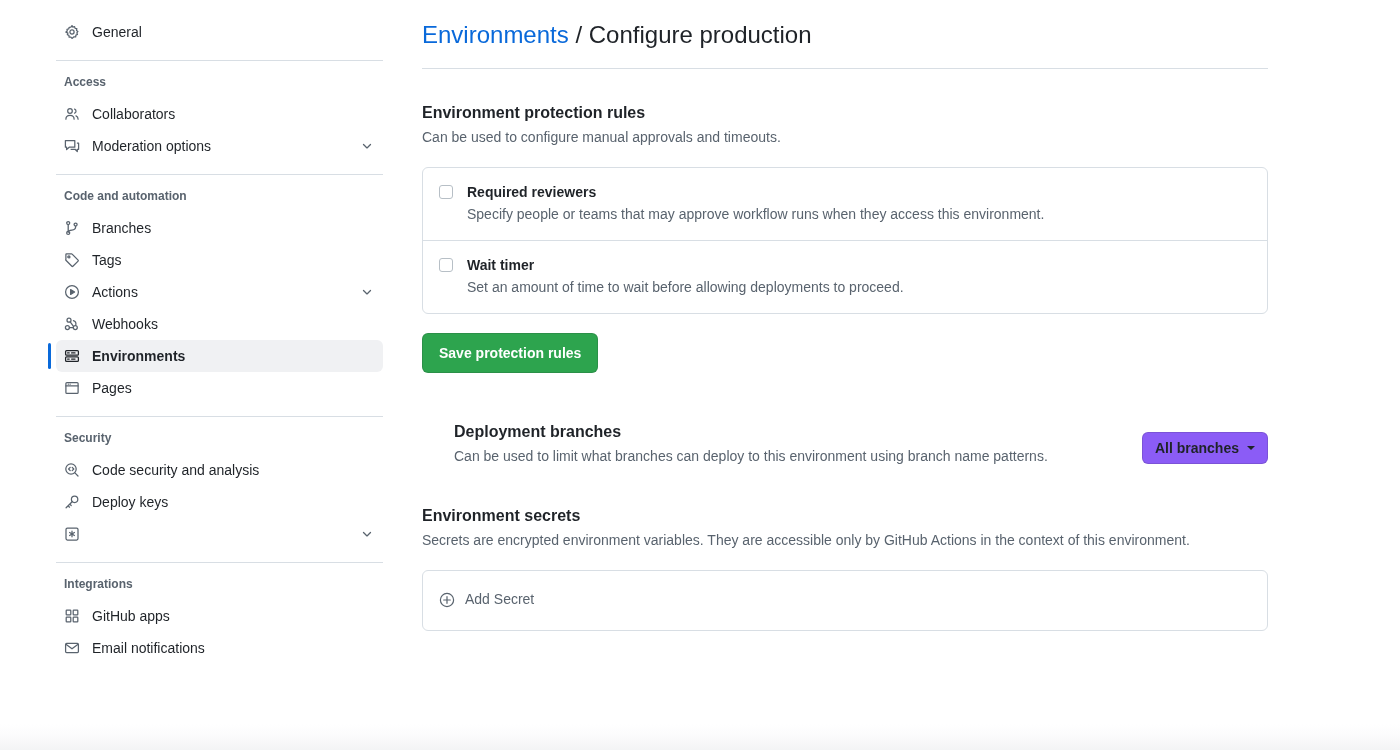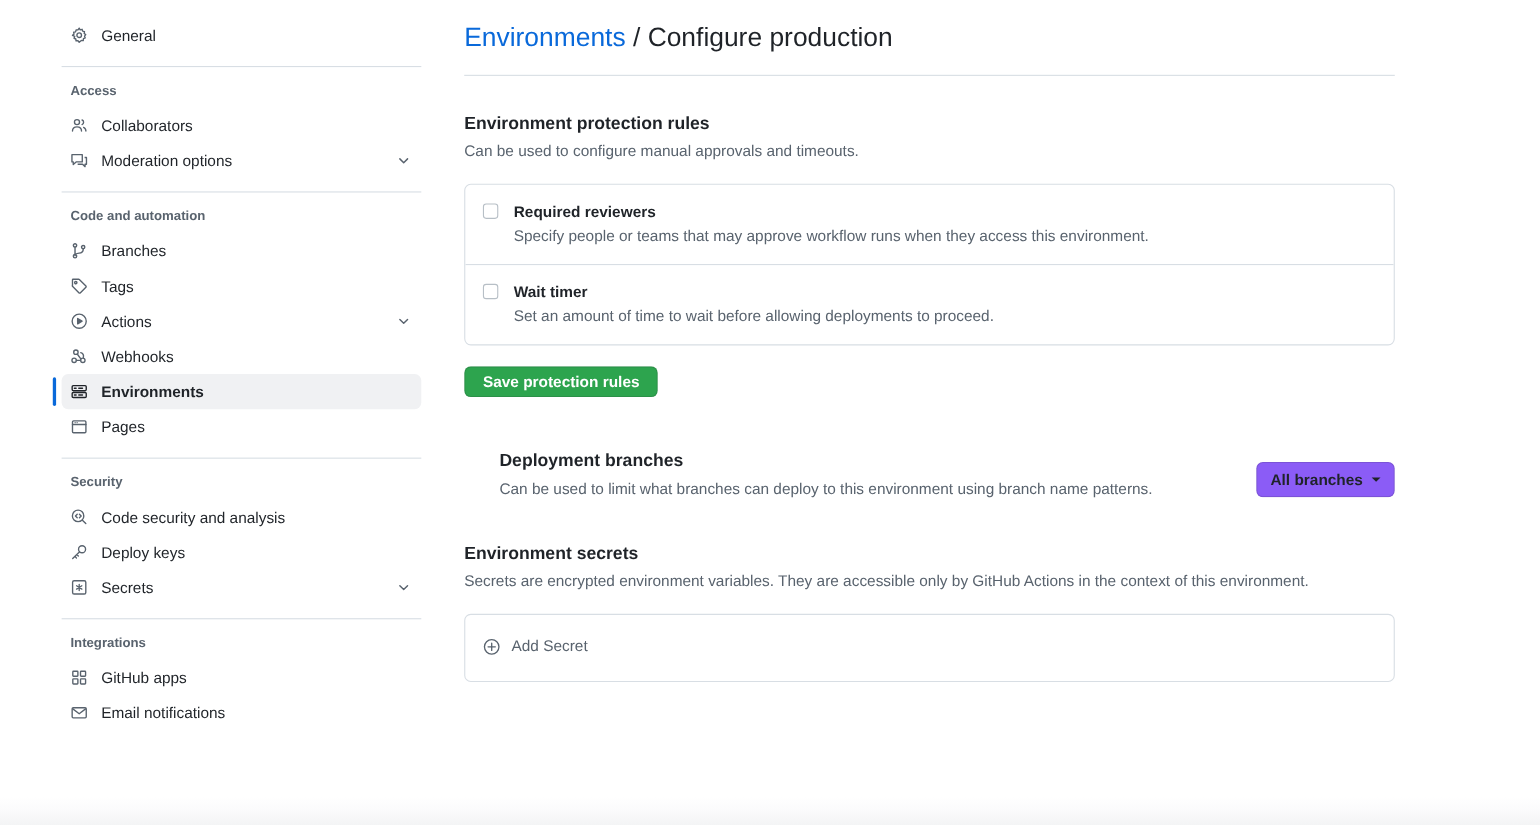--- a/index.html
+++ b/index.html
@@ -153,21 +153,21 @@
     line-height: 21px;
     color: #59636e;
     margin: 2px 0 0 28px;
   }
 
   .btn-primary {
     display: inline-flex;
     align-items: center;
     justify-content: center;
     margin-top: 19px;
-    height: 28px;
+    height: 40px;
     padding: 0 16px;
     background: #2da44e;
     border: 1px solid rgba(31,35,40,0.15);
     border-radius: 6px;
     color: #ffffff;
     font-family: "Liberation Sans", sans-serif;
     font-size: 14px;
     font-weight: 600;
     line-height: 20px;
     cursor: pointer;
@@ -355,21 +355,20 @@
         </span>
         <span class="lbl">Deploy keys</span>
       </div>
       <div class="nav-item">
         <span class="ico">
           <svg width="16" height="16" viewBox="0 0 16 16" fill="none" stroke="currentColor" stroke-width="1.25">
             <rect x="2" y="2" width="12" height="12" rx="1.4"></rect>
             <path d="M8 5.2v5.6M5.6 6.5l4.8 3M10.4 6.5l-4.8 3" stroke-linecap="round"></path>
           </svg>
         </span>
-        <span class="lbl">Secrets</span>
         <span class="chev">
           <svg width="14" height="14" viewBox="0 0 16 16" fill="none" stroke="currentColor" stroke-width="1.5">
             <path d="M4 6.2L8 10.2l4-4" stroke-linecap="round" stroke-linejoin="round"></path>
           </svg>
         </span>
       </div>
       <div class="nav-divider"></div>
       <div class="nav-group-title">Integrations</div>
       <div class="nav-item">
         <span class="ico">

